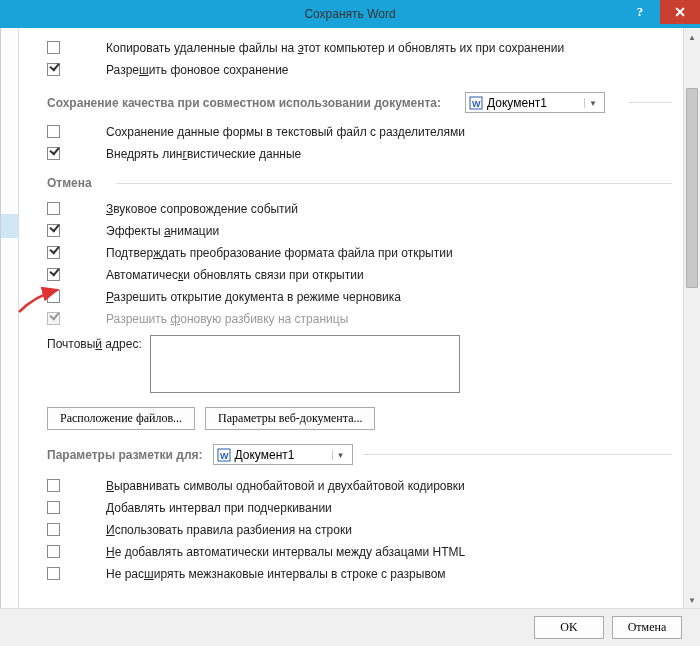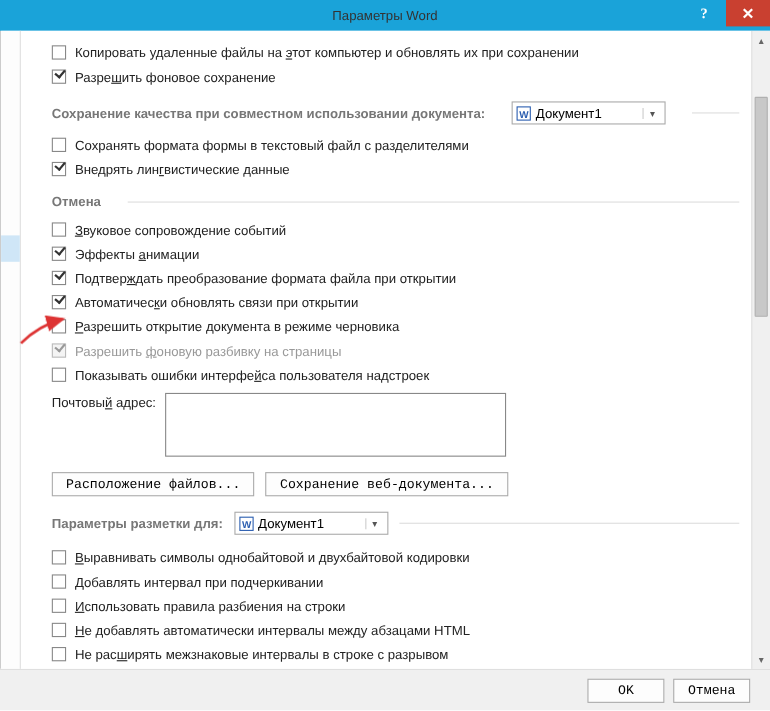--- a/index.html
+++ b/index.html
@@ -98,20 +98,21 @@
     height: 200px;
     background: #c8c8c8;
     border: 1px solid #b0b0b0;
     border-radius: 1px;
   }
   .row {
     display: flex;
     align-items: center;
     min-height: 21px;
     margin: 1px 0;
+    gap: 38px;
   }
   .row.indent { margin-left: 0; }
   .chk {
     width: 13px; height: 13px;
     border: 1px solid #888;
     background: #fff;
     margin-right: 8px;
     flex-shrink: 0;
     position: relative;
     cursor: pointer;
@@ -189,21 +190,21 @@
   }
   .button-row {
     margin-top: 14px;
     display: flex;
     gap: 10px;
   }
   .winbtn {
     border: 1px solid #aaa;
     background: #fdfdfd;
     padding: 3px 12px;
-    font-family: Liberation Mono, monospace;
+    font-family: Liberation Serif, serif;
     font-size: 12px;
     cursor: pointer;
     min-width: 70px;
   }
   .layout-row {
     display: flex;
     align-items: center;
     gap: 10px;
     margin: 14px 0 10px 0;
   }
@@ -223,21 +224,21 @@
     left: -2px;
     top: 258px;
     z-index: 10;
     pointer-events: none;
   }
 </style>
 </head>
 <body>
 
 <div class="titlebar">
-  <span class="titlebar-title">Параметры Word</span>
+  <span class="titlebar-title">Сохранять Word</span>
   <div class="titlebar-controls">
     <div class="titlebar-btn help">?</div>
     <div class="titlebar-btn close">✕</div>
   </div>
 </div>
 
 <div class="outer">
   <div class="nav-stub">
     <div class="nav-sel"></div>
   </div>
@@ -274,21 +275,21 @@
               </svg>
           </span>
           <span>Документ1</span>
           <span class="dd-arrow">▾</span>
         </span>
         <span class="section-line"></span>
       </div>
       <div id="quality-opts">
           <div class="row indent">
             <span class="chk"></span>
-            <span class="lbl">Сохранять формата формы в текстовый файл с разделителями</span>
+            <span class="lbl">Сохранение данные формы в текстовый файл с разделителями</span>
           </div>
           <div class="row indent">
             <span class="chk checked"></span>
             <span class="lbl">Внедрять лин<span class="u">г</span>вистические данные</span>
           </div>
         </div>
 
       <div class="section-header">
         <span class="section-title">Отмена</span>
         <span class="section-line"></span>
@@ -311,34 +312,30 @@
             <span class="lbl">Автоматичес<span class="u">к</span>и обновлять связи при открытии</span>
           </div>
           <div class="row indent">
             <span class="chk"></span>
             <span class="lbl"><span class="u">Р</span>азрешить открытие документа в режиме черновика</span>
           </div>
           <div class="row indent">
             <span class="chk checked disabled"></span>
             <span class="lbl disabled">Разрешить <span class="u">ф</span>оновую разбивку на страницы</span>
           </div>
-          <div class="row indent">
-            <span class="chk"></span>
-            <span class="lbl">Показывать ошибки интерфе<span class="u">й</span>са пользователя надстроек</span>
-          </div>
         </div>
 
       <div class="textarea-row">
         <span class="ta-label lbl" id="mail-lbl">Почтовы<span class="u">й</span> адрес:</span>
         <textarea class="ta" value="" style=""></textarea>
       </div>
 
       <div class="button-row">
         <button class="winbtn">Расположение файлов...</button>
-        <button class="winbtn">Сохранение веб-документа...</button>
+        <button class="winbtn">Параметры веб-документа...</button>
       </div>
 
       <div class="layout-row section-header">
         <span class="layout-label" id="layout-lbl"><span class="u">П</span>араметры разметки для:</span>
         <span class="doc-select">
           <span class="doc-icon">
             <svg width="14" height="14" viewBox="0 0 14 14">
                 <rect x="1" y="1" width="12" height="12" fill="#fff" stroke="#2a5db0"></rect>
                 <text x="3" y="11" font-size="9" fill="#2a5db0" font-weight="bold">W</text>
               </svg>

